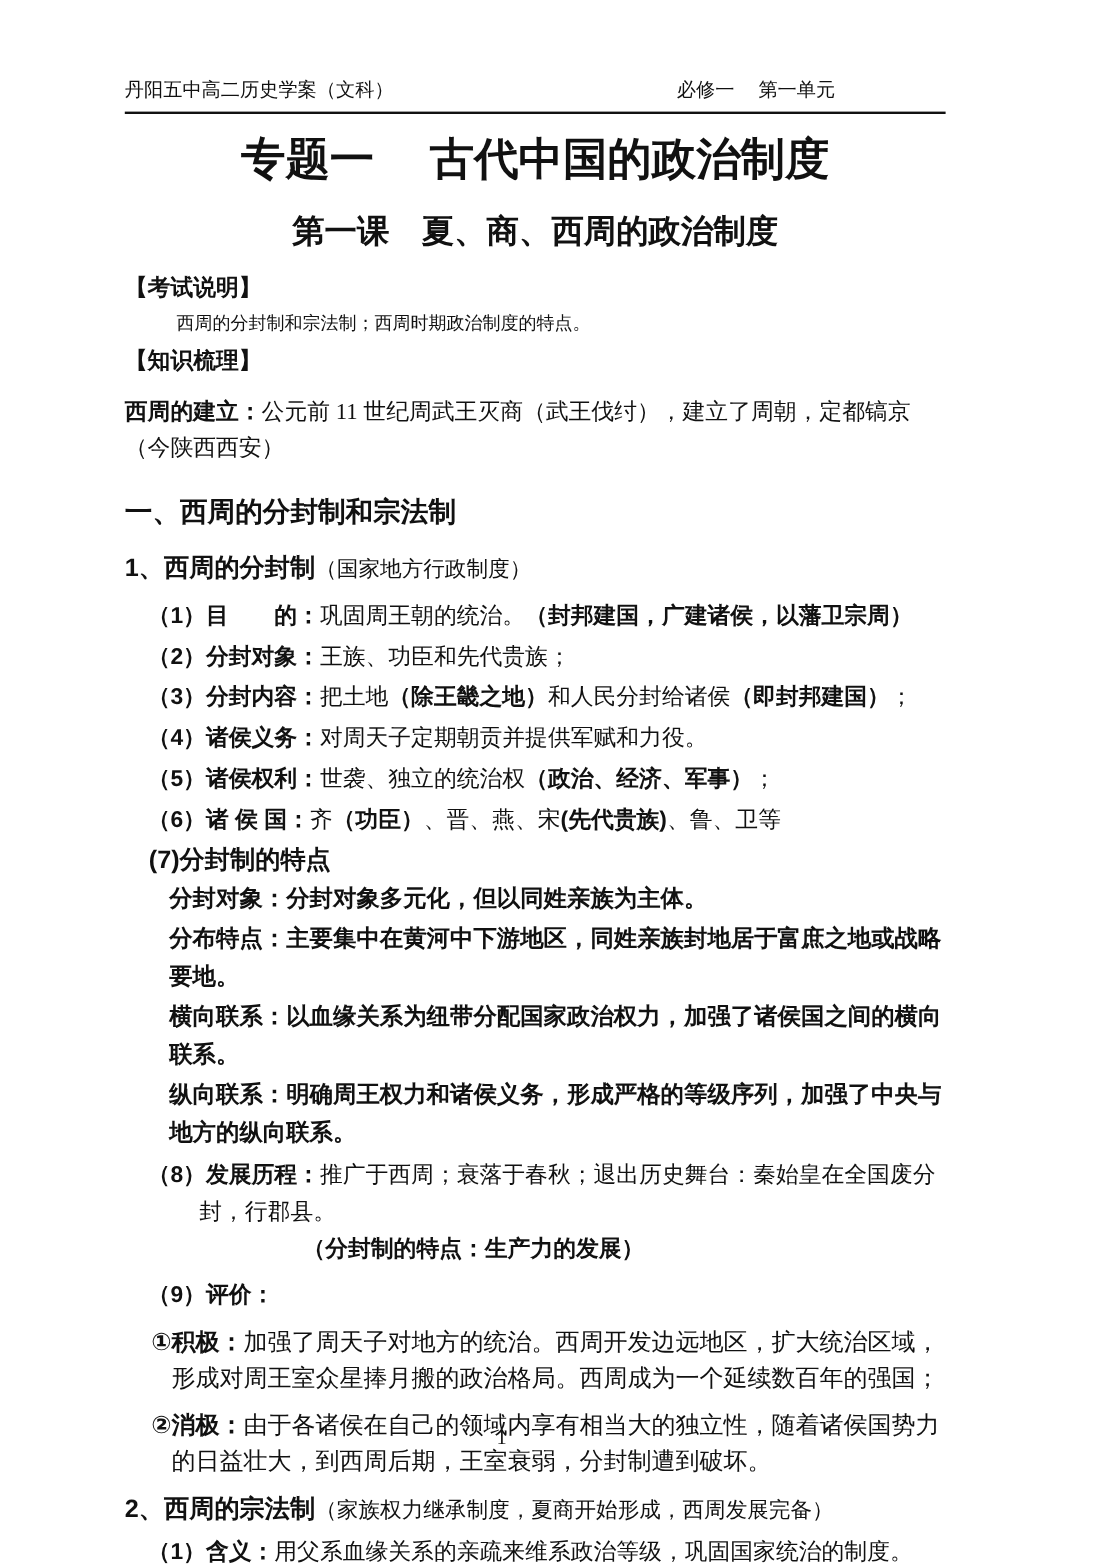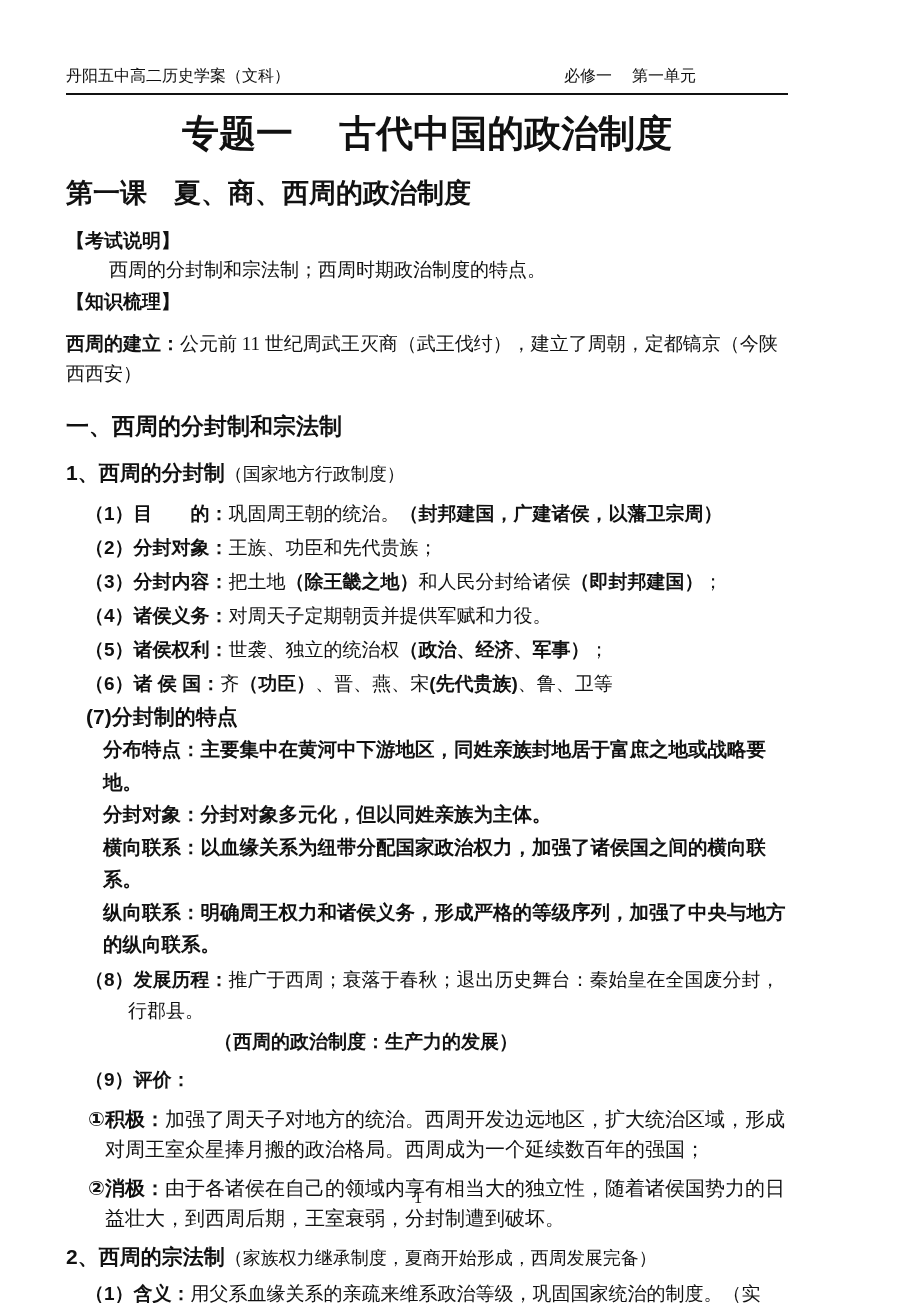--- a/index.html
+++ b/index.html
@@ -5,21 +5,21 @@
   * { margin: 0; padding: 0; box-sizing: border-box; }
   html, body { background: #ffffff; }
   body {
     width: 920px; height: 1303px;
     font-family: "Liberation Serif", "DejaVu Serif", serif;
     color: #111111;
     overflow: hidden;
   }
   .page {
     width: 836px; height: 1303px;
-    padding: 0 48px 0 66px;
+    padding: 0 48px 0 104px;
     position: relative;
   }
   
   .hei { font-family: "Liberation Sans", "DejaVu Sans", sans-serif; }
   .b   { font-weight: bold; }
 
   .hdr {
     padding-top: 66px;
     padding-bottom: 7px;
     border-bottom: 2px solid #111;
@@ -34,35 +34,36 @@
   .doc-title {
     margin-top: 15px;
     text-align: center;
     font-size: 37px;
     font-weight: bold;
     line-height: 48px;
     white-space: pre-wrap;
   }
   .doc-subtitle {
     margin-top: 17px;
+    text-align: center;
     font-size: 27px;
     font-weight: bold;
     line-height: 36px;
     white-space: pre-wrap;
   }
 
   .block-heading {
     margin-top: 13px;
     font-size: 19px;
     font-weight: bold;
     line-height: 28px;
   }
   .exam-body {
     padding-left: 43px;
-    font-size: 19px;
+    font-size: 15px;
     line-height: 30px;
   }
   .founding {
     margin-top: 13px;
     font-size: 19px;
     line-height: 30px;
   }
   .founding .lab { font-size: 19px; }
 
   .sec1 {
@@ -175,29 +176,29 @@
 
   <div class="item">
     <span class="num">（5）</span><span class="lab">诸侯权利：</span><span>世袭、独立的统治权</span><span class="bseg">（政治、经济、军事）</span><span>；</span>
   </div>
 
   <div class="item">
     <span class="num">（6）</span><span class="lab">诸 侯 国：</span><span>齐</span><span class="bseg">（功臣）</span><span>、晋、燕、宋</span><span class="bseg">(先代贵族)</span><span>、鲁、卫等</span>
   </div>
 
   <div class="feat-head">(7)分封制的特点</div>
+  <div class="feat-line">分封对象：分封对象多元化，但以同姓亲族为主体。</div>
   <div class="feat-line">分布特点：主要集中在黄河中下游地区，同姓亲族封地居于富庶之地或战略要地。</div>
-  <div class="feat-line">分封对象：分封对象多元化，但以同姓亲族为主体。</div>
   <div class="feat-line">横向联系：以血缘关系为纽带分配国家政治权力，加强了诸侯国之间的横向联系。</div>
   <div class="feat-line">纵向联系：明确周王权力和诸侯义务，形成严格的等级序列，加强了中央与地方的纵向联系。</div>
 
   <div class="item">
     <span class="num">（8）</span><span class="lab">发展历程：</span><span>推广于西周；衰落于春秋；退出历史舞台：秦始皇在全国废分封，行郡县。</span>
   </div>
-  <div class="note-line">（西周的政治制度：生产力的发展）</div>
+  <div class="note-line">（分封制的特点：生产力的发展）</div>
 
   <div class="item" style="margin-top:6px">
     <span class="num">（9）</span><span class="lab">评价：</span>
   </div>
 
   <div class="eval-item">
     <span class="lab">①积极：</span><span>加强了周天子对地方的统治。西周开发边远地区，扩大统治区域，形成对周王室众星捧月搬的政治格局。西周成为一个延续数百年的强国；</span>
   </div>
 
   <div class="eval-item">

